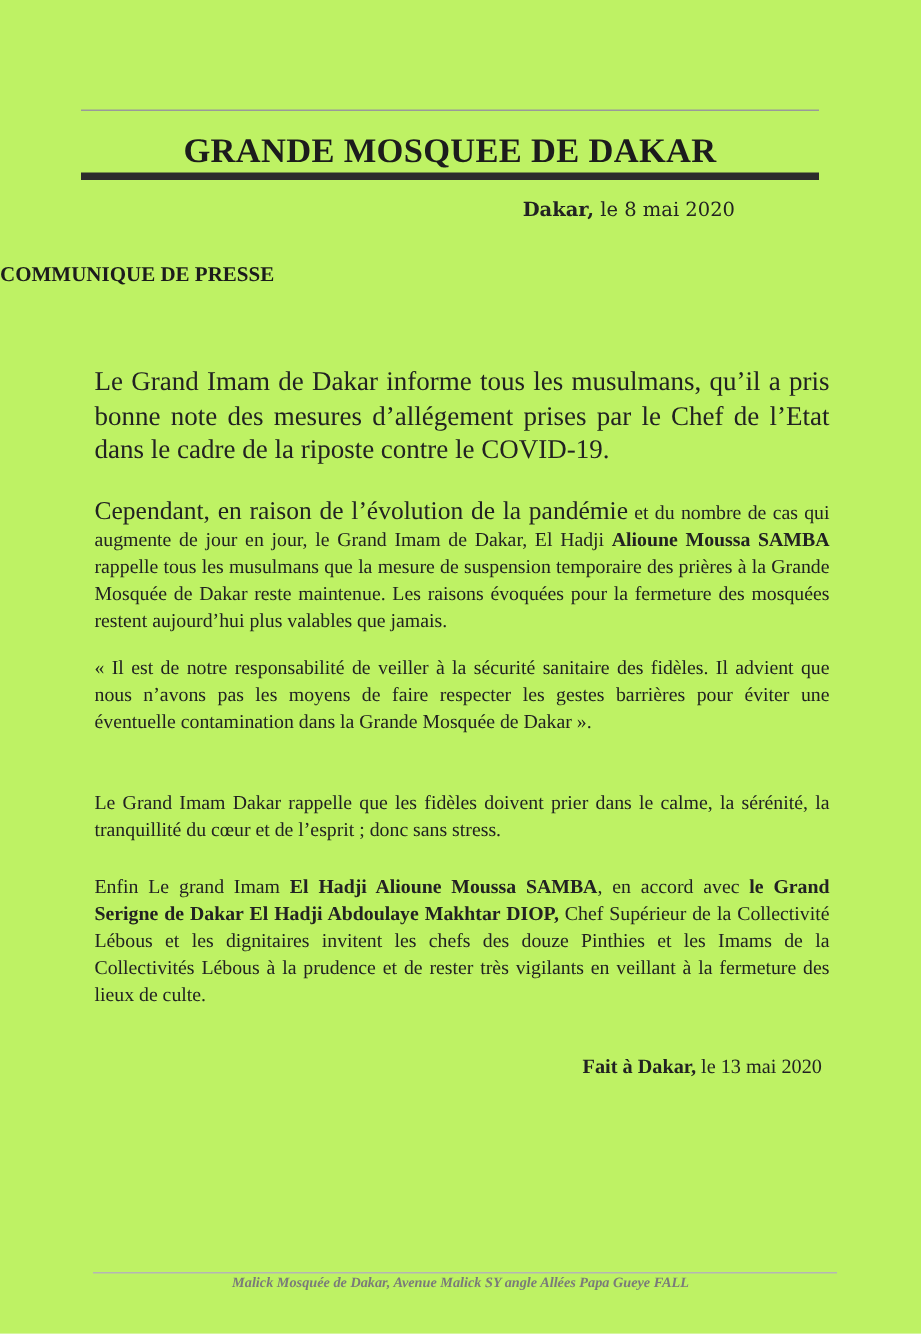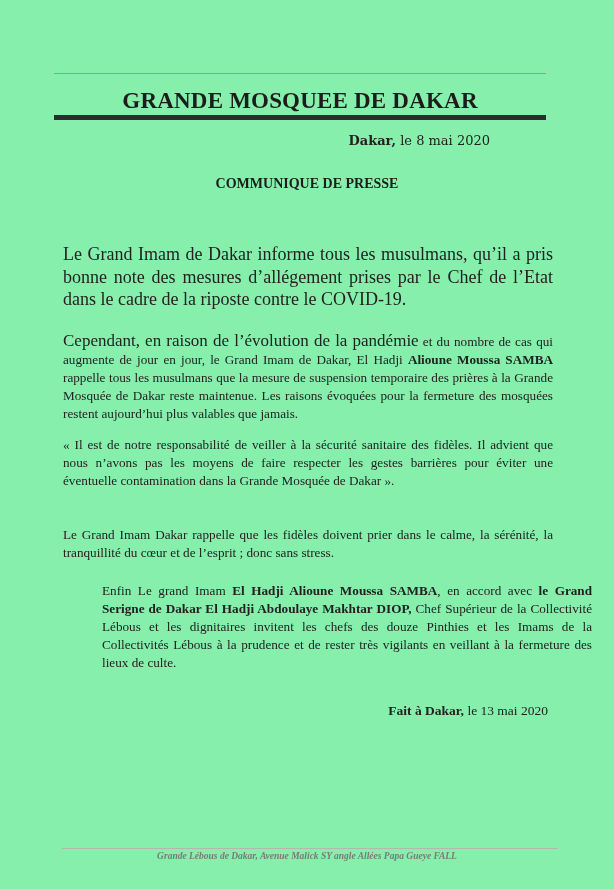--- a/index.html
+++ b/index.html
@@ -1,38 +1,38 @@
 <!DOCTYPE html>
 <html><head>
 <meta charset="utf-8">
 <style>
   html, body { margin: 0; padding: 0; background: #ffffff; }
   body { width: 614px; height: 889px; position: relative; overflow: hidden;
          font-family: "DejaVu Serif", "Liberation Serif", serif; color: #1a1a1a; }
-  .page { position: absolute; left: 0; top: 0; width: 614px; height: 889px; background: #86efac; }
+  .page { position: absolute; left: 0; top: 0; width: 614px; height: 889px; background: #bef264; }
 
   .rule-thin { position: absolute; left: 54px; width: 492px; top: 73px; height: 1px; background: #9a9a9a; }
   .title { position: absolute; left: 54px; width: 492px; top: 88px; text-align: center;
            font-family: "Liberation Serif", serif; font-weight: bold; font-size: 23px;
            letter-spacing: 0.2px; color: #1c1c1c; }
   .rule-thick { position: absolute; left: 54px; width: 492px; top: 115px; height: 5px; background: #2c2c2c; }
 
   .date { position: absolute; right: 124px; top: 133px; font-size: 13px; color: #222; }
   .date b { font-weight: bold; }
 
-  .heading { position: absolute; left: 0; width: 614px; top: 176px; text-align: center;
+  .heading { position: absolute; left: 0; width: 614px; top: 176px; 
              font-family: "Liberation Serif", serif; font-weight: bold; font-size: 14px; color: #1c1c1c; }
 
   .para { position: absolute; left: 63px; width: 490px; text-align: justify; color: #222; }
   .p1 { top: 243px; font-size: 18px; line-height: 22.5px; font-family: "Liberation Serif", serif; }
   .p2 { top: 332px; font-size: 13.2px; line-height: 18px; font-family: "Liberation Serif", serif; }
   .p2 .lead { font-size: 17px; }
   .p3 { top: 436px; font-size: 13.2px; line-height: 18px; font-family: "Liberation Serif", serif; }
   .p4 { top: 526px; font-size: 13.2px; line-height: 18px; font-family: "Liberation Serif", serif; }
-  .p5 { top: 582px; font-size: 13.2px; line-height: 18px; font-family: "Liberation Serif", serif; margin-left: 39px; }
+  .p5 { top: 582px; font-size: 13.2px; line-height: 18px; font-family: "Liberation Serif", serif; }
   .para b { font-weight: bold; }
 
   .signoff { position: absolute; right: 66px; top: 703px; font-size: 13.5px; color: #222;
              font-family: "Liberation Serif", serif; margin-left: 40px; }
 
   .rule-foot { position: absolute; left: 62px; width: 496px; top: 848px; height: 1px; background: #b5b5b5; }
   .footer { position: absolute; left: 0; width: 614px; top: 851px; text-align: center;
             font-family: "Liberation Serif", serif; font-style: italic; font-weight: bold;
             font-size: 9.5px; color: #7a7a7a; }
 </style>
@@ -55,14 +55,14 @@
 
   <div class="para p3">« Il est de notre responsabilité de veiller à la sécurité sanitaire des fidèles. Il advient que nous n’avons pas les moyens de faire respecter les gestes barrières pour éviter une éventuelle contamination dans la Grande Mosquée de Dakar ».</div>
 
   <div class="para p4">Le Grand Imam Dakar rappelle que les fidèles doivent prier dans le calme, la sérénité, la tranquillité du cœur et de l’esprit ; donc sans stress.</div>
 
   <div class="para p5"><span>Enfin Le grand Imam </span><b>El Hadji Alioune Moussa SAMBA</b><span>, en accord avec </span><b>le Grand Serigne de Dakar El Hadji Abdoulaye Makhtar DIOP,</b><span> Chef Supérieur de la Collectivité Lébous et les dignitaires invitent les chefs des douze Pinthies et les Imams de la Collectivités Lébous à la prudence et de rester très vigilants en veillant à la fermeture des lieux de culte.</span></div>
 
   <div class="signoff"><b>Fait à Dakar,</b><span> le 13 mai 2020</span></div>
 
   <div class="rule-foot"></div>
-  <div class="footer">Grande Lébous de Dakar, Avenue Malick SY angle Allées Papa Gueye FALL</div>
+  <div class="footer">Malick Mosquée de Dakar, Avenue Malick SY angle Allées Papa Gueye FALL</div>
 </div>
 
 </body></html>

